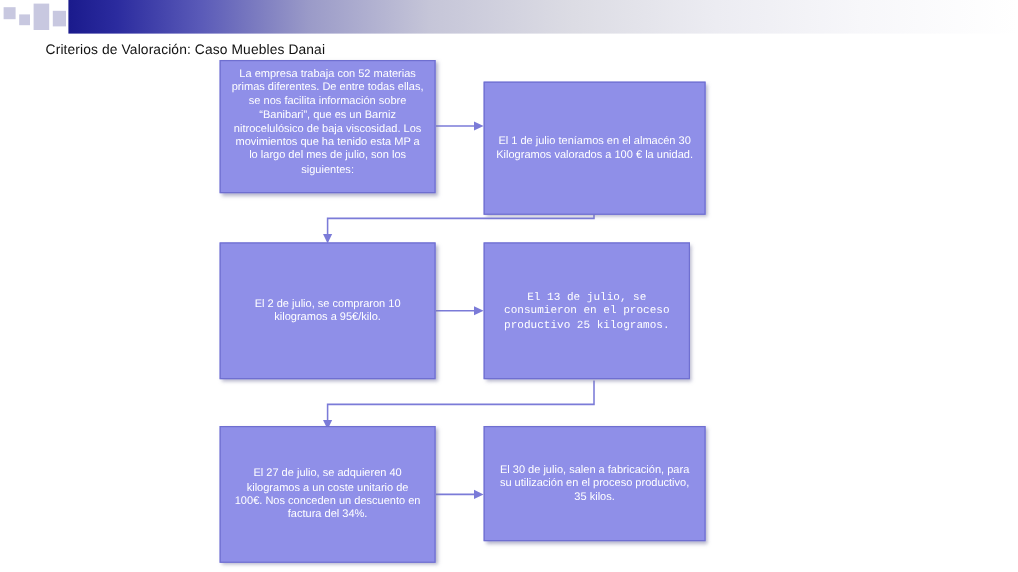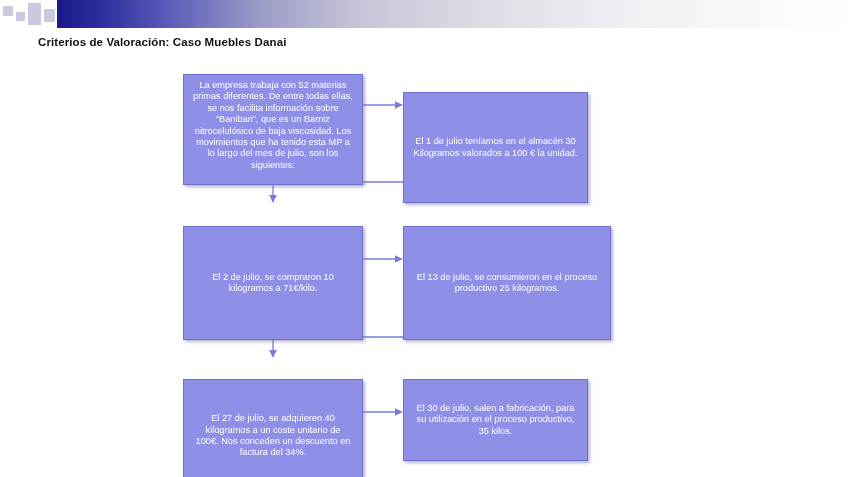--- a/index.html
+++ b/index.html
@@ -46,51 +46,50 @@
         #f7f7fa 660px,
         #ffffff 791px);
   }
 
   
   #slide-title {
     position: absolute;
     left: 38px;
     top: 36px;
     font-size: 11.5px;
-    font-weight: bold;
+    font-weight: normal;
     color: #111111;
     letter-spacing: 0.1px;
     white-space: nowrap;
   }
 
   
   .node {
     position: absolute;
     background: #8f8fe8;
     border: 1px solid #6f6fd0;
     box-shadow: 2px 2px 3px rgba(120,120,160,0.55);
     color: #ffffff;
     font-size: 9.2px;
     line-height: 11.4px;
     text-align: center;
     display: flex;
     align-items: center;
     justify-content: center;
     box-sizing: border-box;
     padding: 4px 9px;
-    margin-top: 24px;
   }
   .node span { display: block; width: 100%; }
 
   #node-1 { left: 183px; top: 50px;  width: 180px; height: 111px; align-items: flex-start; padding-top: 5px;}
   #node-2 { left: 403px; top: 68px;  width: 185px; height: 111px; }
   #node-3 { left: 183px; top: 202px; width: 180px; height: 114px; }
-  #node-4 { left: 403px; top: 202px; width: 208px; height: 114px; }
+  #node-4 { left: 403px; top: 202px; width: 172px; height: 114px; font-family: Liberation Mono, monospace; }
   #node-5 { left: 183px; top: 355px; width: 180px; height: 114px; }
-  #node-6 { left: 403px; top: 355px; width: 185px; height: 82px; }
+  #node-6 { left: 403px; top: 355px; width: 185px; height: 96px; }
 
   
   .conn { position: absolute; }
   .conn svg { display: block; }
 </style>
 </head>
 <body>
 
 <div id="top-banner">
   <div class="sq" style="left:3px;  top:6px;  width:10px; height:10px;"></div>
@@ -137,21 +136,21 @@
   </svg>
 </div>
 
 <div class="node" id="node-1">
   <span>La empresa trabaja con 52 materias primas diferentes. De entre todas ellas, se nos facilita información sobre “Banibari”, que es un Barniz nitrocelulósico de baja viscosidad. Los movimientos que ha tenido esta MP a lo largo del mes de julio, son los siguientes:</span>
 </div>
 <div class="node" id="node-2">
   <span>El 1 de julio teníamos en el almacén 30 Kilogramos valorados a 100 € la unidad.</span>
 </div>
 <div class="node" id="node-3">
-  <span>El 2 de julio, se compraron 10 kilogramos a 71€/kilo.</span>
+  <span>El 2 de julio, se compraron 10 kilogramos a 95€/kilo.</span>
 </div>
 <div class="node" id="node-4">
   <span>El 13 de julio, se consumieron en el proceso productivo 25 kilogramos.</span>
 </div>
 <div class="node" id="node-5">
   <span>El 27 de julio, se adquieren 40 kilogramos a un coste unitario de 100€. Nos conceden un descuento en factura del 34%.</span>
 </div>
 <div class="node" id="node-6">
   <span>El 30 de julio, salen a fabricación, para su utilización en el proceso productivo, 35 kilos.</span>
 </div>

